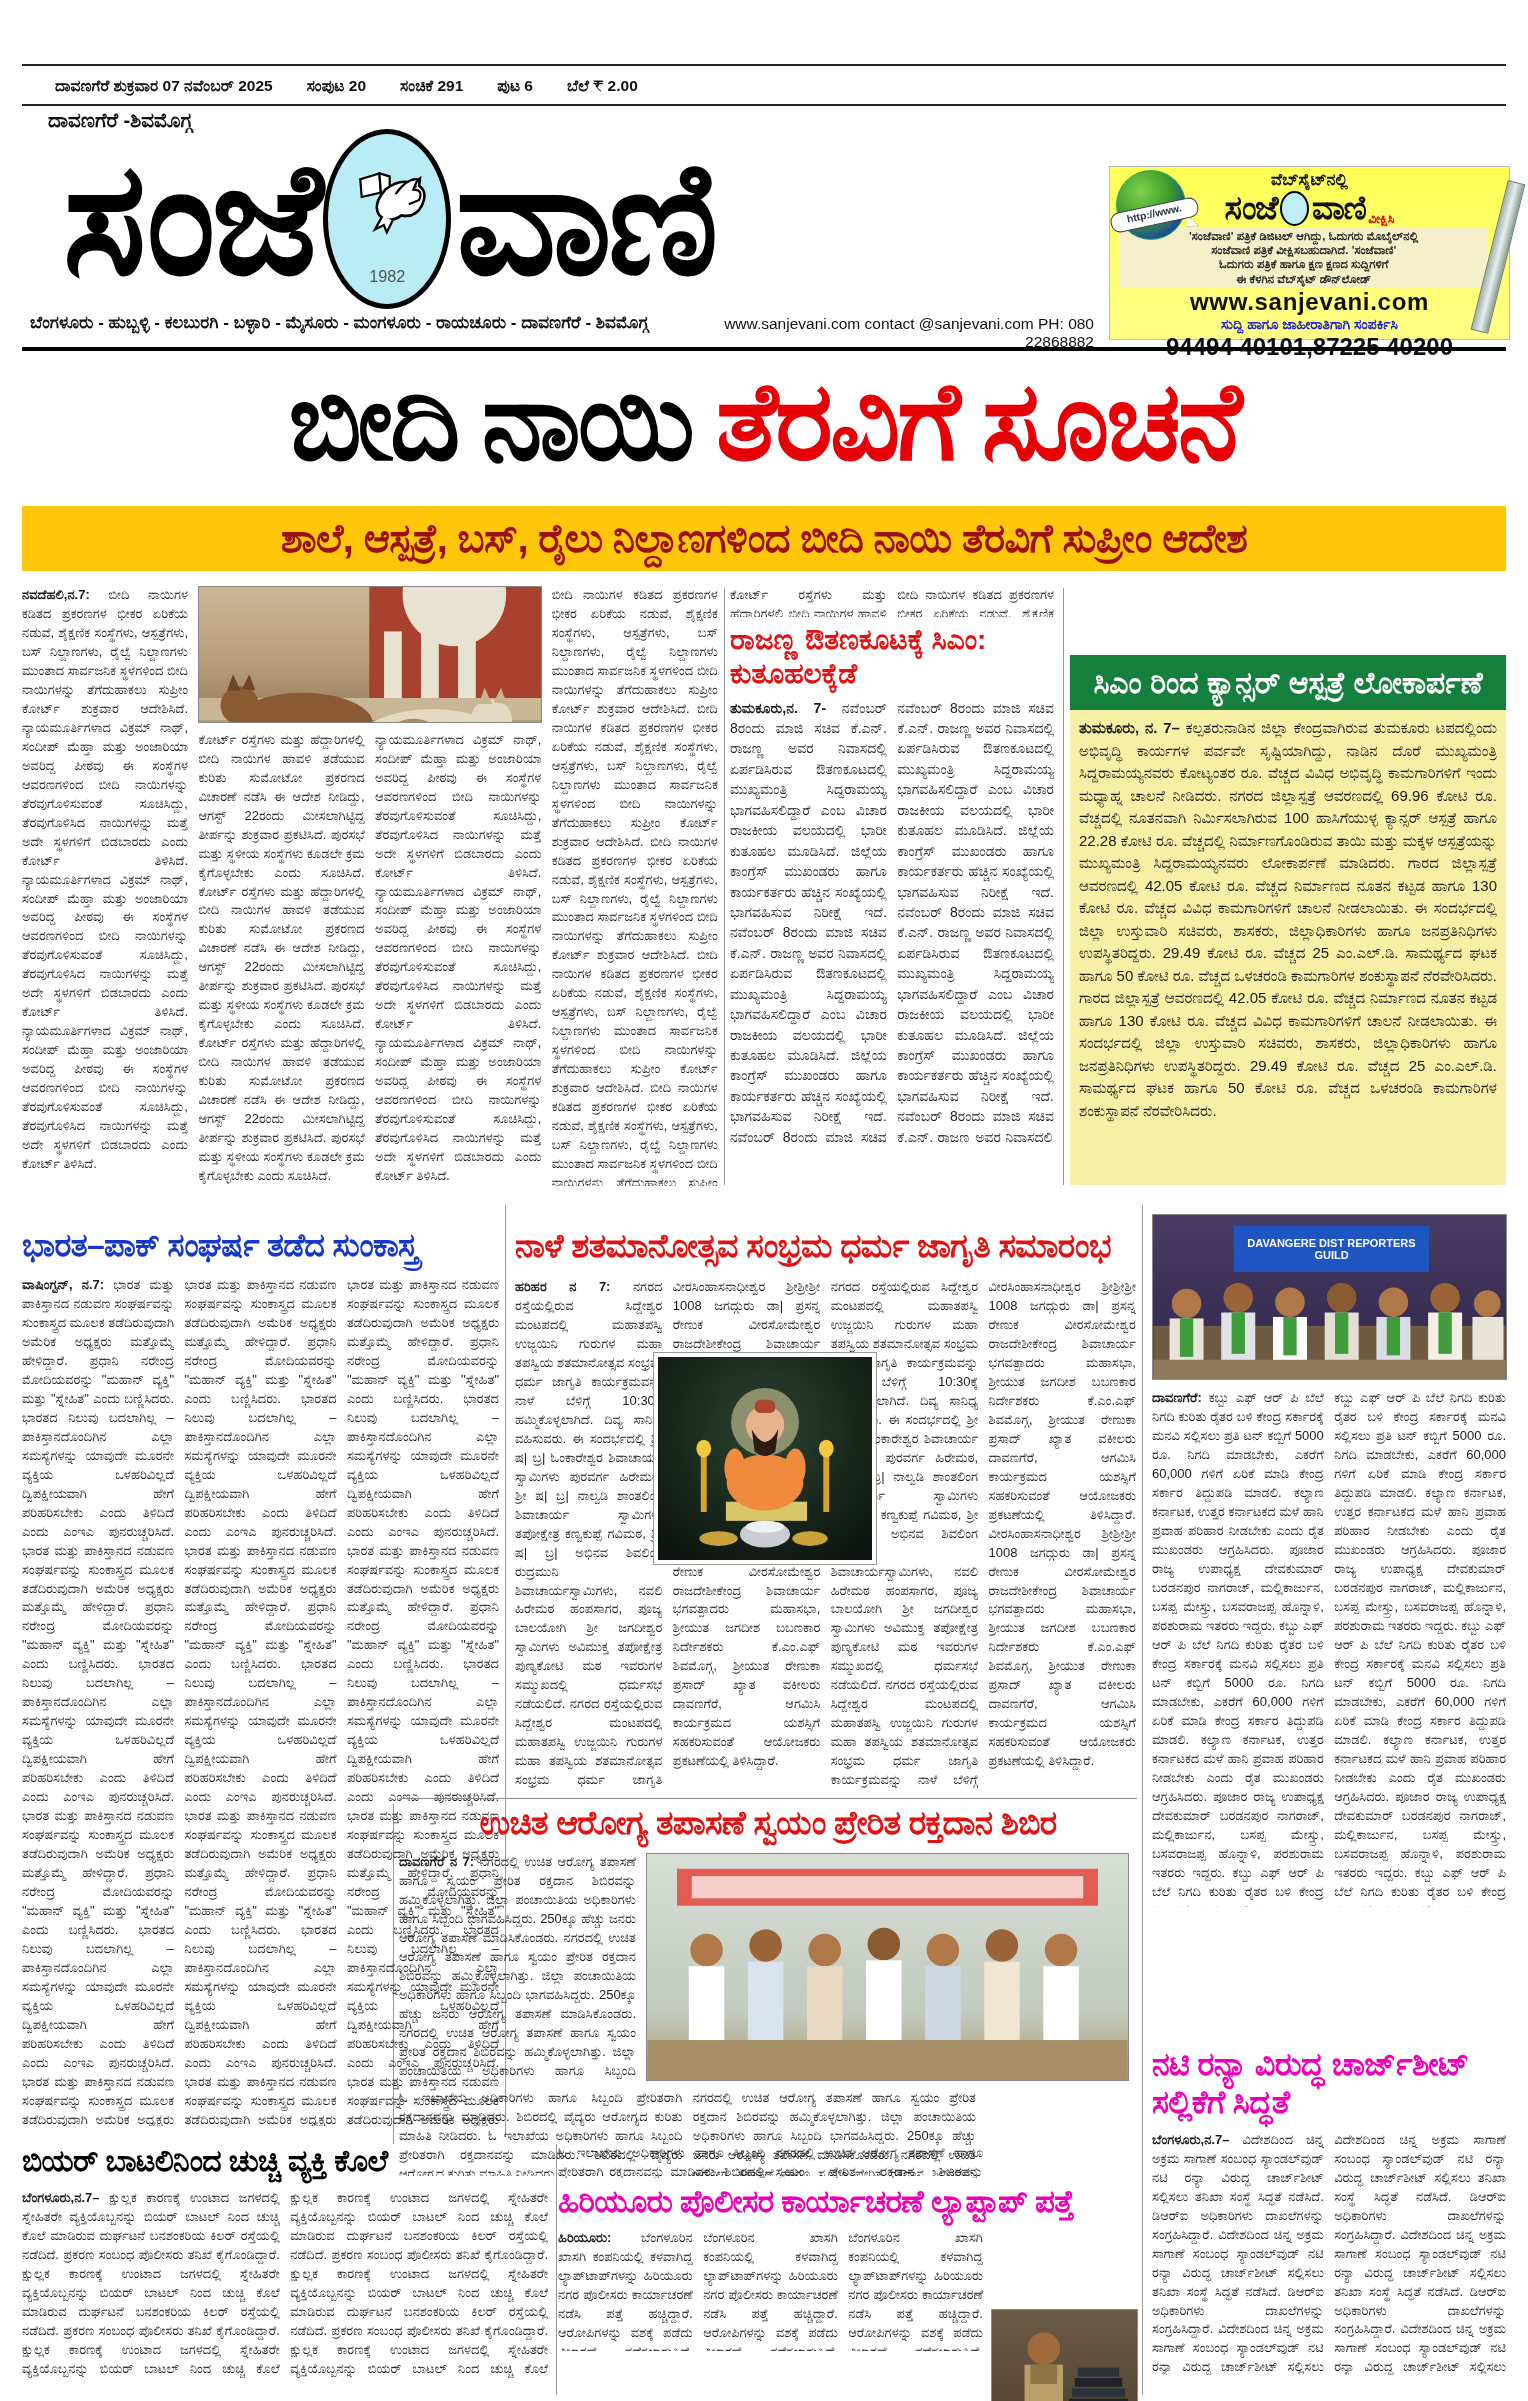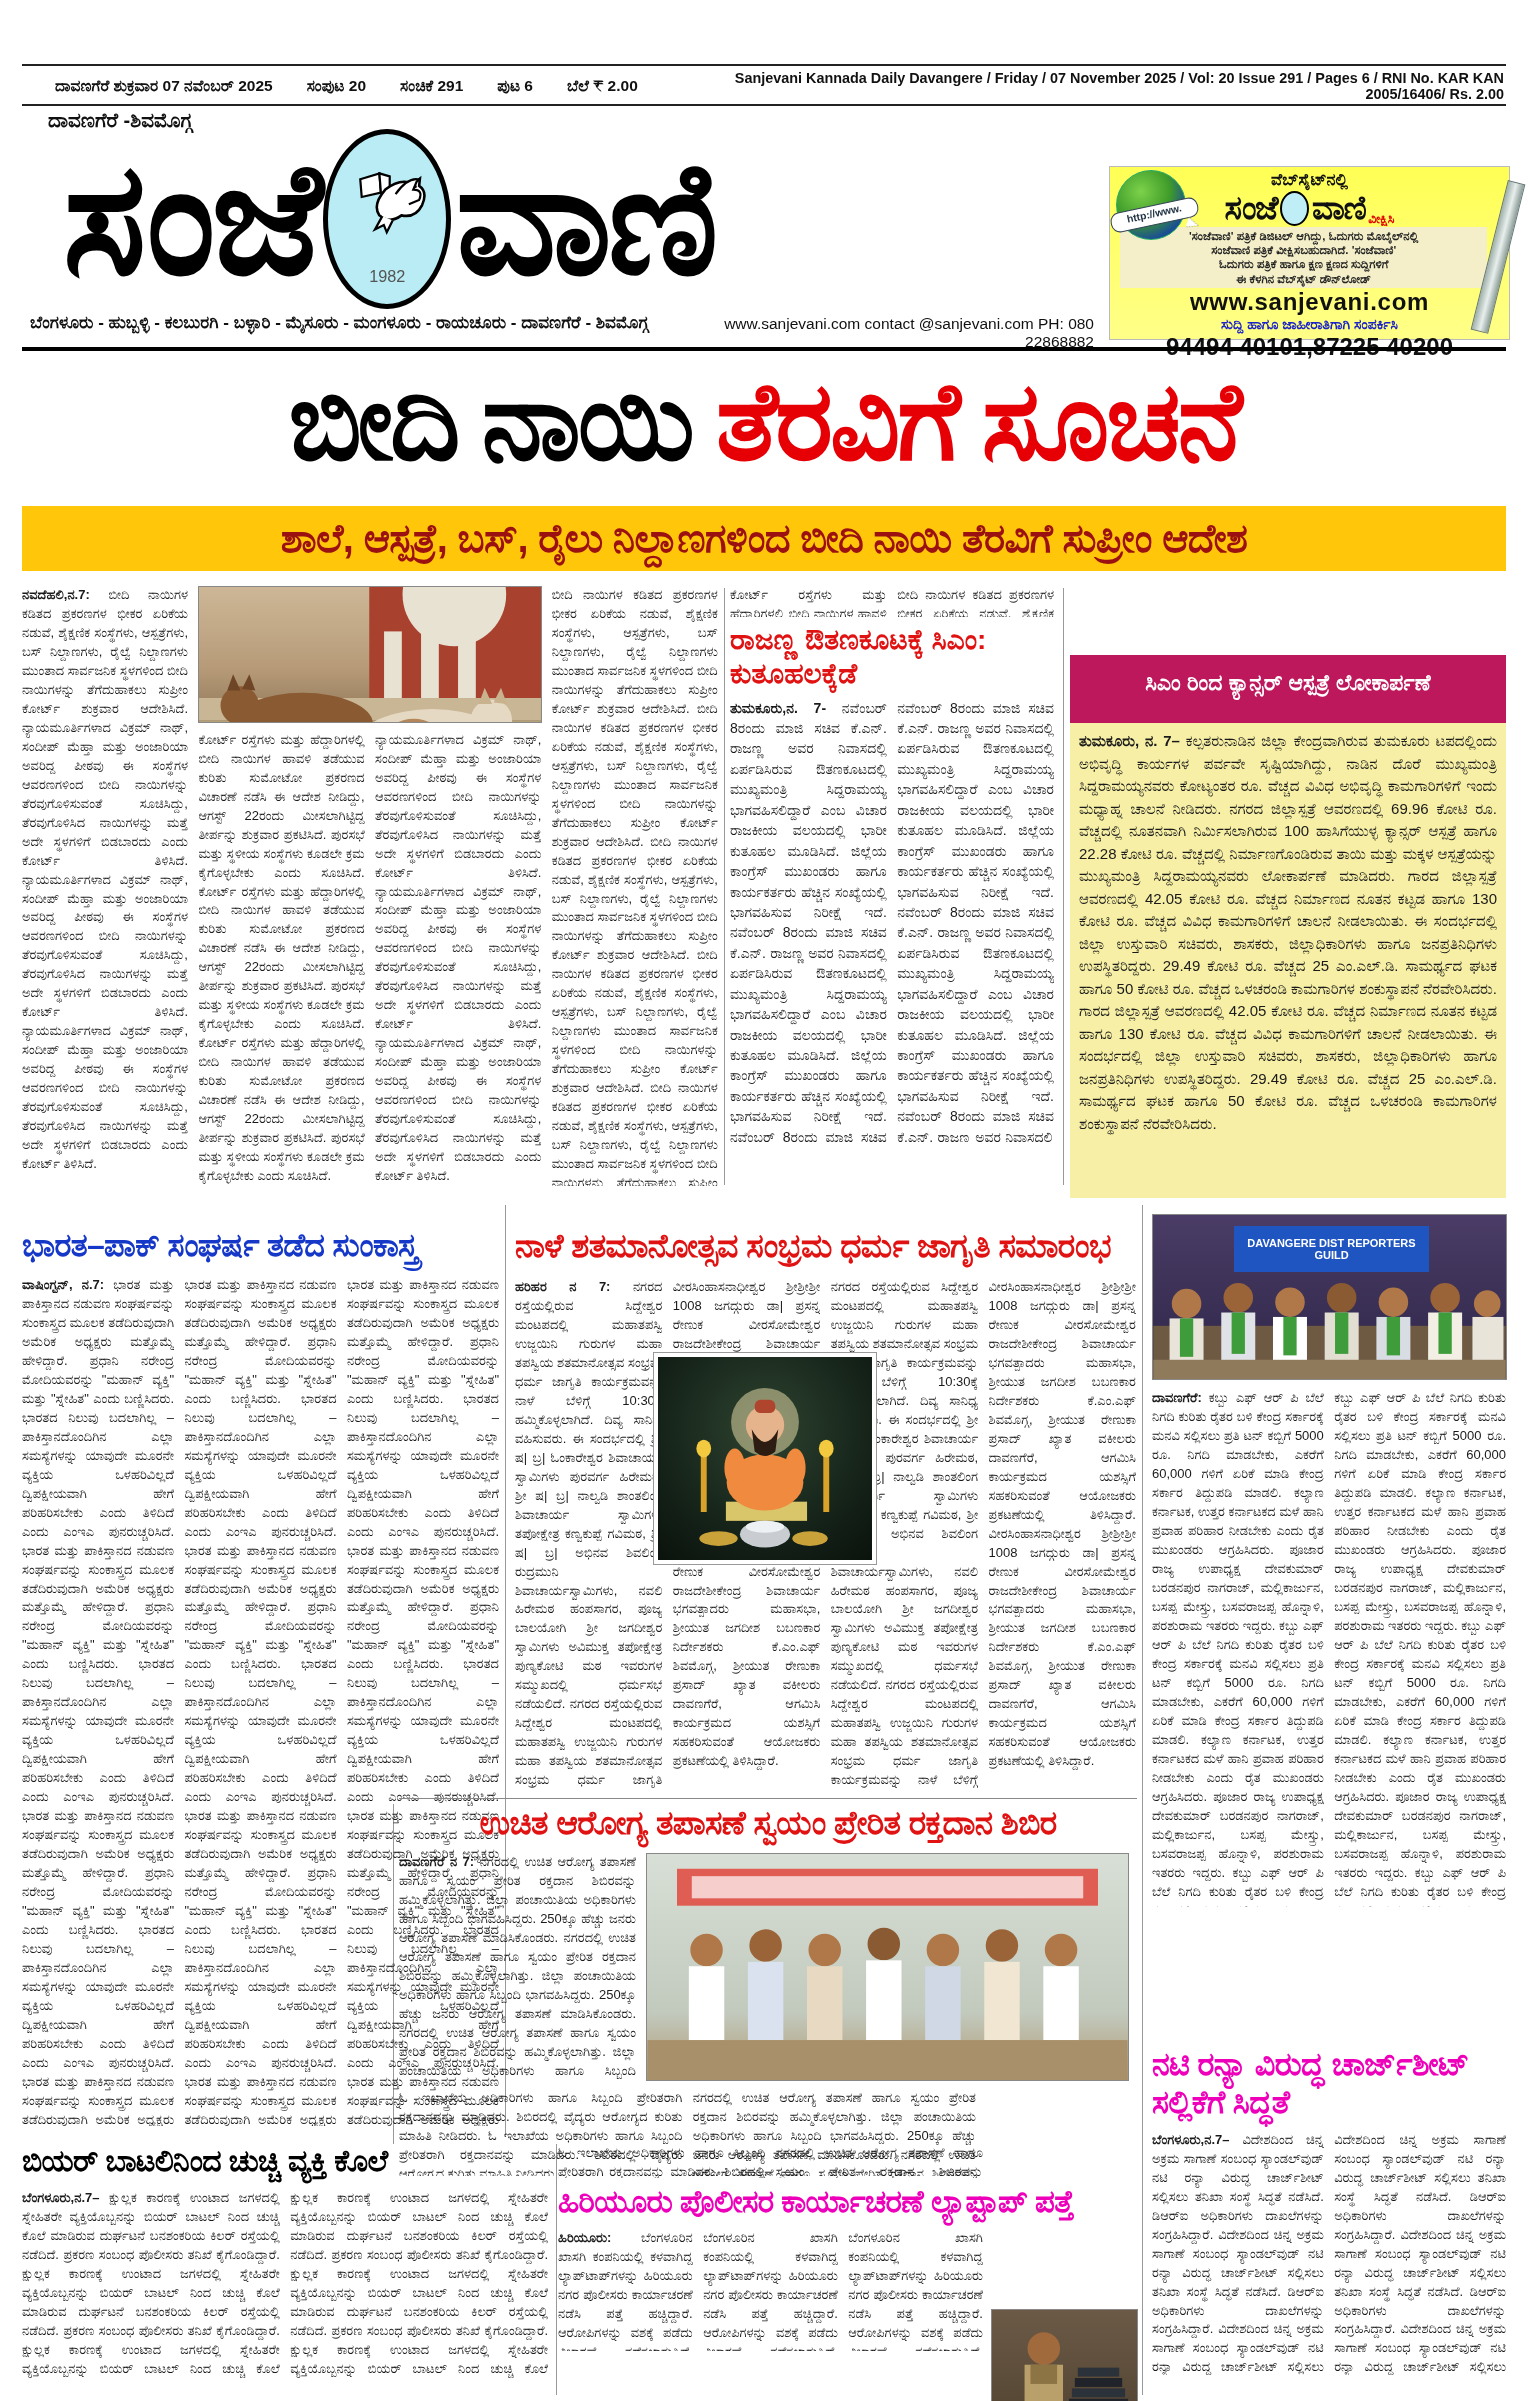--- a/index.html
+++ b/index.html
@@ -39,21 +39,20 @@
 
   <div class="abs hairline" style="left:22px;top:64px;width:1484px;height:1.5px;"></div>
   <div class="abs hairline" style="left:22px;top:104px;width:1484px;height:1.5px;"></div>
 
   <div class="abs" style="left:55px;top:72px;width:1449px;height:28px;display:flex;align-items:center;gap:34px;font-weight:bold;font-size:15.5px;">
     <span>ದಾವಣಗೆರೆ ಶುಕ್ರವಾರ 07 ನವೆಂಬರ್ 2025</span>
     <span>ಸಂಪುಟ 20</span>
     <span>ಸಂಚಿಕೆ 291</span>
     <span>ಪುಟ 6</span>
     <span>ಬೆಲೆ ₹ 2.00</span>
-    <span style="font-size:14.4px;flex:1;text-align:right;">Sanjevani Kannada Daily Davangere / Friday / 07 November 2025 / Vol: 20 Issue 291 / Pages 6 / RNI No. KAR KAN 2005/16406/ Rs. 2.00</span>
   </div>
 
   <div class="abs" style="left:48px;top:109px;font-weight:bold;font-size:20px;">ದಾವಣಗೆರೆ -ಶಿವಮೊಗ್ಗ</div>
 
   <div class="abs logo-row" style="left:63px;top:126px;width:1028px;height:185px;">
     <span class="logo-word">ಸಂಜೆ</span>
     <span class="dove-ellipse">
       <svg width="81" height="89" viewBox="0 0 110 120">
         <polygon points="18,38 44,30 46,56 20,62" fill="#fff" stroke="#000" stroke-width="3"></polygon>
         <polygon points="44,30 58,34 58,58 46,56" fill="#fff" stroke="#000" stroke-width="3"></polygon>
@@ -153,21 +152,21 @@
     <div class="cols" style="height:444px;">
       <div class="bodytxt col" style="font-size:14px;">
         <b>ತುಮಕೂರು,ನ. 7-</b>
         <span>ನವೆಂಬರ್ 8ರಂದು ಮಾಜಿ ಸಚಿವ ಕೆ.ಎನ್. ರಾಜಣ್ಣ ಅವರ ನಿವಾಸದಲ್ಲಿ ಏರ್ಪಡಿಸಿರುವ ಔತಣಕೂಟದಲ್ಲಿ ಮುಖ್ಯಮಂತ್ರಿ ಸಿದ್ದರಾಮಯ್ಯ ಭಾಗವಹಿಸಲಿದ್ದಾರೆ ಎಂಬ ವಿಚಾರ ರಾಜಕೀಯ ವಲಯದಲ್ಲಿ ಭಾರೀ ಕುತೂಹಲ ಮೂಡಿಸಿದೆ. ಜಿಲ್ಲೆಯ ಕಾಂಗ್ರೆಸ್ ಮುಖಂಡರು ಹಾಗೂ ಕಾರ್ಯಕರ್ತರು ಹೆಚ್ಚಿನ ಸಂಖ್ಯೆಯಲ್ಲಿ ಭಾಗವಹಿಸುವ ನಿರೀಕ್ಷೆ ಇದೆ. ನವೆಂಬರ್ 8ರಂದು ಮಾಜಿ ಸಚಿವ ಕೆ.ಎನ್. ರಾಜಣ್ಣ ಅವರ ನಿವಾಸದಲ್ಲಿ ಏರ್ಪಡಿಸಿರುವ ಔತಣಕೂಟದಲ್ಲಿ ಮುಖ್ಯಮಂತ್ರಿ ಸಿದ್ದರಾಮಯ್ಯ ಭಾಗವಹಿಸಲಿದ್ದಾರೆ ಎಂಬ ವಿಚಾರ ರಾಜಕೀಯ ವಲಯದಲ್ಲಿ ಭಾರೀ ಕುತೂಹಲ ಮೂಡಿಸಿದೆ. ಜಿಲ್ಲೆಯ ಕಾಂಗ್ರೆಸ್ ಮುಖಂಡರು ಹಾಗೂ ಕಾರ್ಯಕರ್ತರು ಹೆಚ್ಚಿನ ಸಂಖ್ಯೆಯಲ್ಲಿ ಭಾಗವಹಿಸುವ ನಿರೀಕ್ಷೆ ಇದೆ. ನವೆಂಬರ್ 8ರಂದು ಮಾಜಿ ಸಚಿವ ಕೆ.ಎನ್. ರಾಜಣ್ಣ ಅವರ ನಿವಾಸದಲ್ಲಿ ಏರ್ಪಡಿಸಿರುವ ಔತಣಕೂಟದಲ್ಲಿ ಮುಖ್ಯಮಂತ್ರಿ ಸಿದ್ದರಾಮಯ್ಯ ಭಾಗವಹಿಸಲಿದ್ದಾರೆ ಎಂಬ ವಿಚಾರ ರಾಜಕೀಯ ವಲಯದಲ್ಲಿ ಭಾರೀ ಕುತೂಹಲ ಮೂಡಿಸಿದೆ. ಜಿಲ್ಲೆಯ ಕಾಂಗ್ರೆಸ್ ಮುಖಂಡರು ಹಾಗೂ ಕಾರ್ಯಕರ್ತರು ಹೆಚ್ಚಿನ ಸಂಖ್ಯೆಯಲ್ಲಿ ಭಾಗವಹಿಸುವ ನಿರೀಕ್ಷೆ ಇದೆ.</span>
       </div>
       <div class="bodytxt col" style="font-size:14px;">ನವೆಂಬರ್ 8ರಂದು ಮಾಜಿ ಸಚಿವ ಕೆ.ಎನ್. ರಾಜಣ್ಣ ಅವರ ನಿವಾಸದಲ್ಲಿ ಏರ್ಪಡಿಸಿರುವ ಔತಣಕೂಟದಲ್ಲಿ ಮುಖ್ಯಮಂತ್ರಿ ಸಿದ್ದರಾಮಯ್ಯ ಭಾಗವಹಿಸಲಿದ್ದಾರೆ ಎಂಬ ವಿಚಾರ ರಾಜಕೀಯ ವಲಯದಲ್ಲಿ ಭಾರೀ ಕುತೂಹಲ ಮೂಡಿಸಿದೆ. ಜಿಲ್ಲೆಯ ಕಾಂಗ್ರೆಸ್ ಮುಖಂಡರು ಹಾಗೂ ಕಾರ್ಯಕರ್ತರು ಹೆಚ್ಚಿನ ಸಂಖ್ಯೆಯಲ್ಲಿ ಭಾಗವಹಿಸುವ ನಿರೀಕ್ಷೆ ಇದೆ. ನವೆಂಬರ್ 8ರಂದು ಮಾಜಿ ಸಚಿವ ಕೆ.ಎನ್. ರಾಜಣ್ಣ ಅವರ ನಿವಾಸದಲ್ಲಿ ಏರ್ಪಡಿಸಿರುವ ಔತಣಕೂಟದಲ್ಲಿ ಮುಖ್ಯಮಂತ್ರಿ ಸಿದ್ದರಾಮಯ್ಯ ಭಾಗವಹಿಸಲಿದ್ದಾರೆ ಎಂಬ ವಿಚಾರ ರಾಜಕೀಯ ವಲಯದಲ್ಲಿ ಭಾರೀ ಕುತೂಹಲ ಮೂಡಿಸಿದೆ. ಜಿಲ್ಲೆಯ ಕಾಂಗ್ರೆಸ್ ಮುಖಂಡರು ಹಾಗೂ ಕಾರ್ಯಕರ್ತರು ಹೆಚ್ಚಿನ ಸಂಖ್ಯೆಯಲ್ಲಿ ಭಾಗವಹಿಸುವ ನಿರೀಕ್ಷೆ ಇದೆ. ನವೆಂಬರ್ 8ರಂದು ಮಾಜಿ ಸಚಿವ ಕೆ.ಎನ್. ರಾಜಣ್ಣ ಅವರ ನಿವಾಸದಲ್ಲಿ ಏರ್ಪಡಿಸಿರುವ ಔತಣಕೂಟದಲ್ಲಿ ಮುಖ್ಯಮಂತ್ರಿ ಸಿದ್ದರಾಮಯ್ಯ ಭಾಗವಹಿಸಲಿದ್ದಾರೆ ಎಂಬ ವಿಚಾರ ರಾಜಕೀಯ ವಲಯದಲ್ಲಿ ಭಾರೀ ಕುತೂಹಲ ಮೂಡಿಸಿದೆ. ಜಿಲ್ಲೆಯ ಕಾಂಗ್ರೆಸ್ ಮುಖಂಡರು ಹಾಗೂ ಕಾರ್ಯಕರ್ತರು ಹೆಚ್ಚಿನ ಸಂಖ್ಯೆಯಲ್ಲಿ ಭಾಗವಹಿಸುವ ನಿರೀಕ್ಷೆ ಇದೆ.</div>
     </div>
   </div>
 
   <div class="abs" style="left:1070px;top:655px;width:436px;">
-    <div class="center" style="background:#be185d;color:#fff;font-weight:bold;font-size:22px;line-height:55px;height:68px;white-space:nowrap;overflow:hidden;">ಸಿಎಂ ರಿಂದ ಕ್ಯಾನ್ಸರ್ ಆಸ್ಪತ್ರೆ ಲೋಕಾರ್ಪಣೆ</div>
+    <div class="center" style="background:#15803d;color:#fff;font-weight:bold;font-size:30px;line-height:55px;height:55px;white-space:nowrap;overflow:hidden;">ಸಿಎಂ ರಿಂದ ಕ್ಯಾನ್ಸರ್ ಆಸ್ಪತ್ರೆ ಲೋಕಾರ್ಪಣೆ</div>
     <div style="background:#f6efa5;padding:7.4px 9px;height:460px;overflow:hidden;">
       <div class="bodytxt" style="font-size:15px;line-height:1.5;">
         <b>ತುಮಕೂರು, ನ. 7–</b>
         <span>ಕಲ್ಪತರುನಾಡಿನ ಜಿಲ್ಲಾ ಕೇಂದ್ರವಾಗಿರುವ ತುಮಕೂರು ಟಪದಲ್ಲಿಂದು ಅಭಿವೃದ್ಧಿ ಕಾರ್ಯಗಳ ಪರ್ವವೇ ಸೃಷ್ಟಿಯಾಗಿದ್ದು, ನಾಡಿನ ದೊರೆ ಮುಖ್ಯಮಂತ್ರಿ ಸಿದ್ದರಾಮಯ್ಯನವರು ಕೋಟ್ಯಂತರ ರೂ. ವೆಚ್ಚದ ವಿವಿಧ ಅಭಿವೃದ್ಧಿ ಕಾಮಗಾರಿಗಳಿಗೆ ಇಂದು ಮಧ್ಯಾಹ್ನ ಚಾಲನೆ ನೀಡಿದರು.</span>
         <span>ನಗರದ ಜಿಲ್ಲಾಸ್ಪತ್ರೆ ಆವರಣದಲ್ಲಿ 69.96 ಕೋಟಿ ರೂ. ವೆಚ್ಚದಲ್ಲಿ ನೂತನವಾಗಿ ನಿರ್ಮಿಸಲಾಗಿರುವ 100 ಹಾಸಿಗೆಯುಳ್ಳ ಕ್ಯಾನ್ಸರ್ ಆಸ್ಪತ್ರೆ ಹಾಗೂ 22.28 ಕೋಟಿ ರೂ. ವೆಚ್ಚದಲ್ಲಿ ನಿರ್ಮಾಣಗೊಂಡಿರುವ ತಾಯಿ ಮತ್ತು ಮಕ್ಕಳ ಆಸ್ಪತ್ರೆಯನ್ನು ಮುಖ್ಯಮಂತ್ರಿ ಸಿದ್ದರಾಮಯ್ಯನವರು ಲೋಕಾರ್ಪಣೆ ಮಾಡಿದರು.</span>
         <span>ಗಾರದ ಜಿಲ್ಲಾಸ್ಪತ್ರೆ ಆವರಣದಲ್ಲಿ 42.05 ಕೋಟಿ ರೂ. ವೆಚ್ಚದ ನಿರ್ಮಾಣದ ನೂತನ ಕಟ್ಟಡ ಹಾಗೂ 130 ಕೋಟಿ ರೂ. ವೆಚ್ಚದ ವಿವಿಧ ಕಾಮಗಾರಿಗಳಿಗೆ ಚಾಲನೆ ನೀಡಲಾಯಿತು. ಈ ಸಂದರ್ಭದಲ್ಲಿ ಜಿಲ್ಲಾ ಉಸ್ತುವಾರಿ ಸಚಿವರು, ಶಾಸಕರು, ಜಿಲ್ಲಾಧಿಕಾರಿಗಳು ಹಾಗೂ ಜನಪ್ರತಿನಿಧಿಗಳು ಉಪಸ್ಥಿತರಿದ್ದರು. 29.49 ಕೋಟಿ ರೂ. ವೆಚ್ಚದ 25 ಎಂ.ಎಲ್.ಡಿ. ಸಾಮರ್ಥ್ಯದ ಘಟಕ ಹಾಗೂ 50 ಕೋಟಿ ರೂ. ವೆಚ್ಚದ ಒಳಚರಂಡಿ ಕಾಮಗಾರಿಗಳ ಶಂಕುಸ್ಥಾಪನೆ ನೆರವೇರಿಸಿದರು. ಗಾರದ ಜಿಲ್ಲಾಸ್ಪತ್ರೆ ಆವರಣದಲ್ಲಿ 42.05 ಕೋಟಿ ರೂ. ವೆಚ್ಚದ ನಿರ್ಮಾಣದ ನೂತನ ಕಟ್ಟಡ ಹಾಗೂ 130 ಕೋಟಿ ರೂ. ವೆಚ್ಚದ ವಿವಿಧ ಕಾಮಗಾರಿಗಳಿಗೆ ಚಾಲನೆ ನೀಡಲಾಯಿತು. ಈ ಸಂದರ್ಭದಲ್ಲಿ ಜಿಲ್ಲಾ ಉಸ್ತುವಾರಿ ಸಚಿವರು, ಶಾಸಕರು, ಜಿಲ್ಲಾಧಿಕಾರಿಗಳು ಹಾಗೂ ಜನಪ್ರತಿನಿಧಿಗಳು ಉಪಸ್ಥಿತರಿದ್ದರು. 29.49 ಕೋಟಿ ರೂ. ವೆಚ್ಚದ 25 ಎಂ.ಎಲ್.ಡಿ. ಸಾಮರ್ಥ್ಯದ ಘಟಕ ಹಾಗೂ 50 ಕೋಟಿ ರೂ. ವೆಚ್ಚದ ಒಳಚರಂಡಿ ಕಾಮಗಾರಿಗಳ ಶಂಕುಸ್ಥಾಪನೆ ನೆರವೇರಿಸಿದರು.</span>
       </div>
     </div>
   </div>
 

